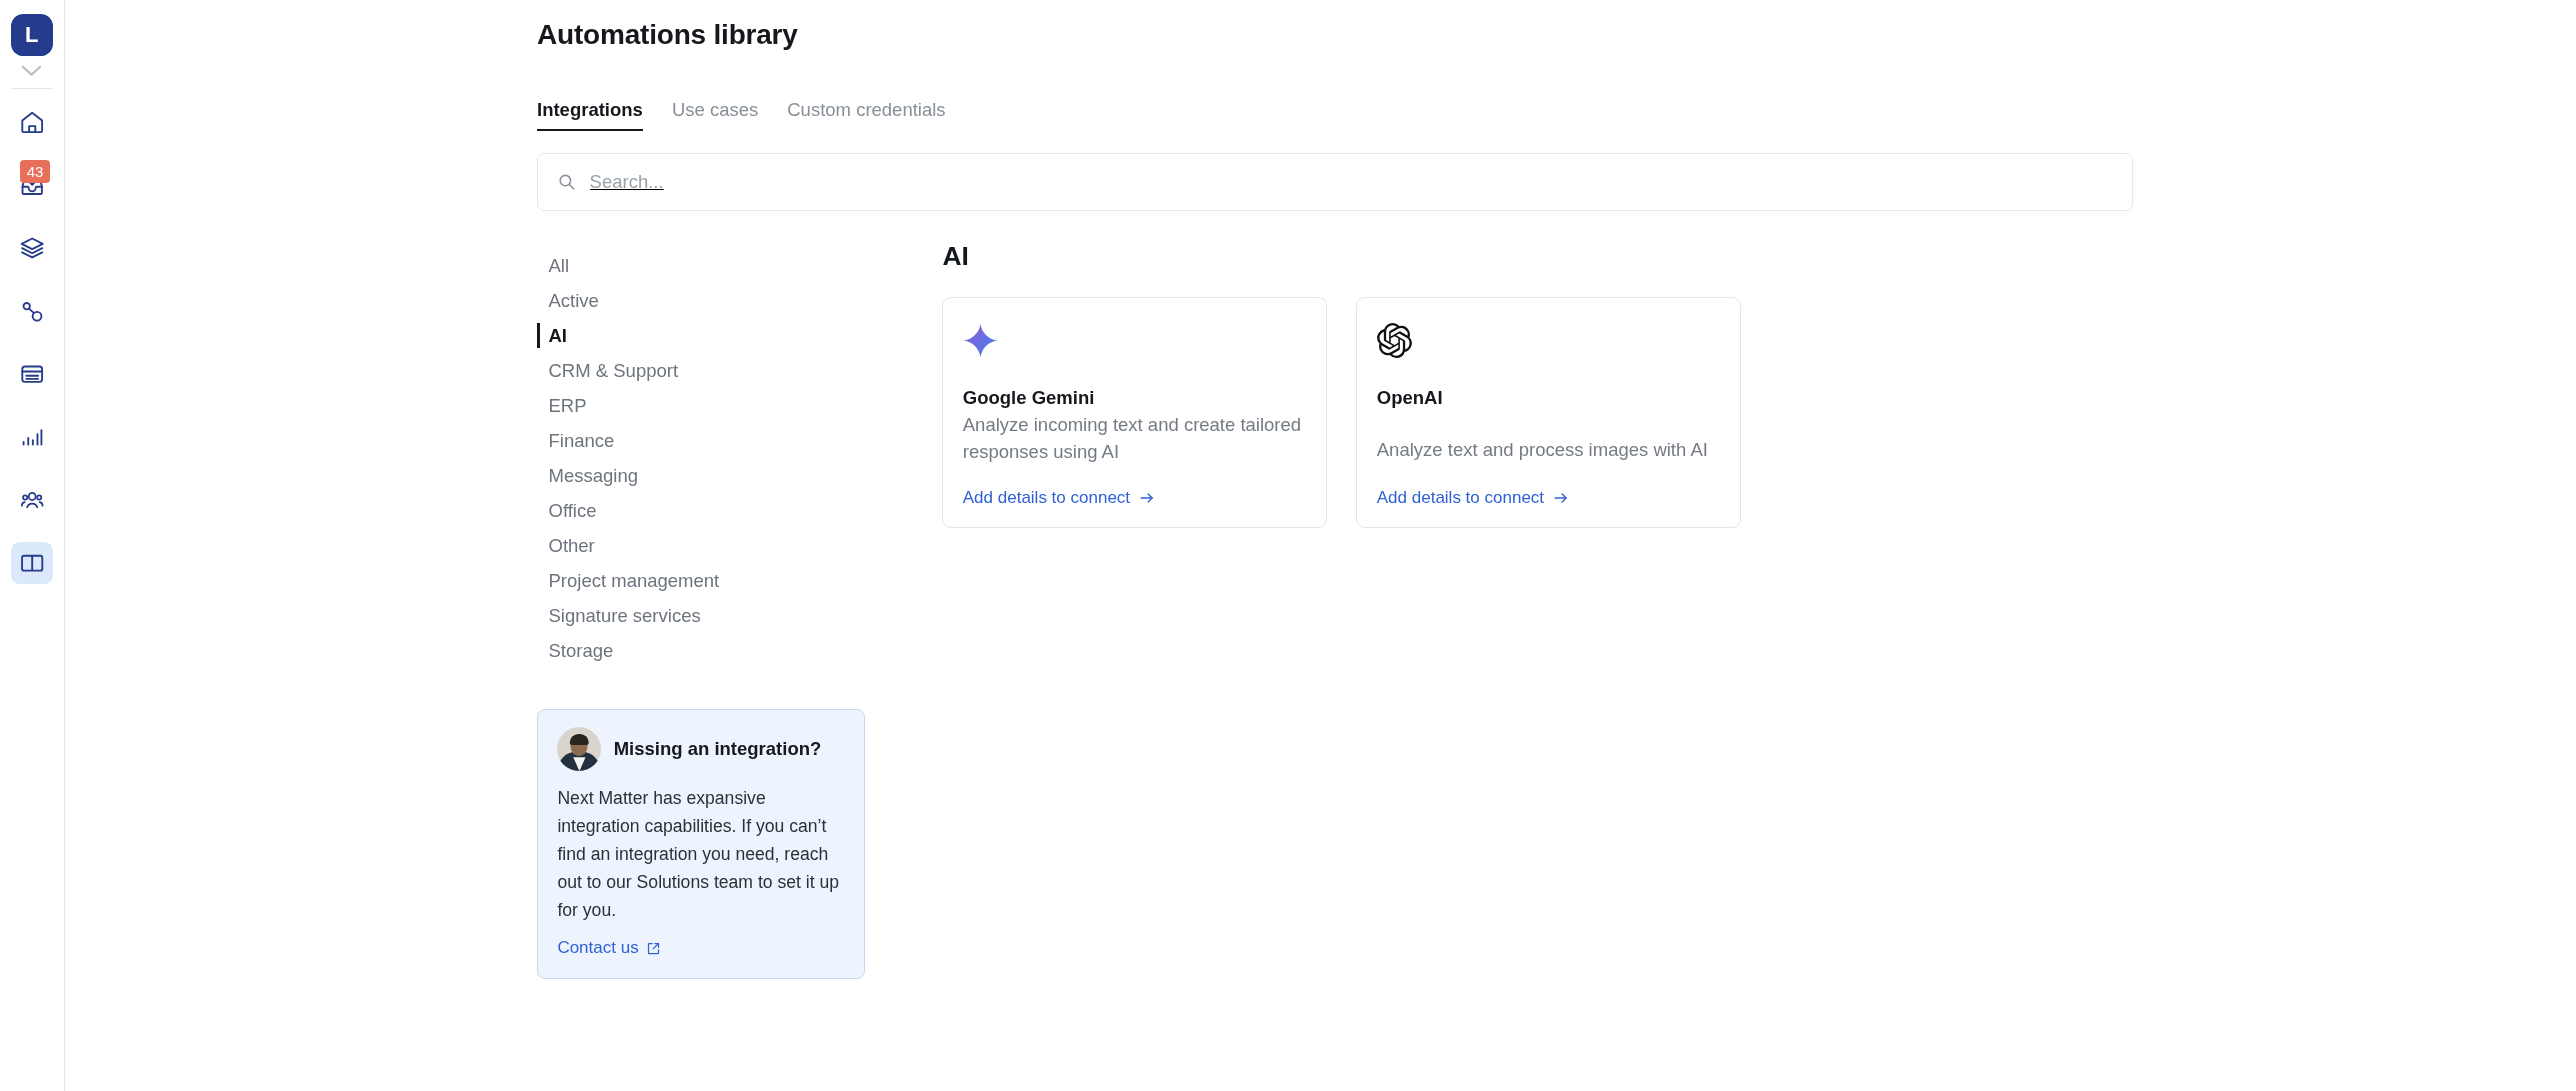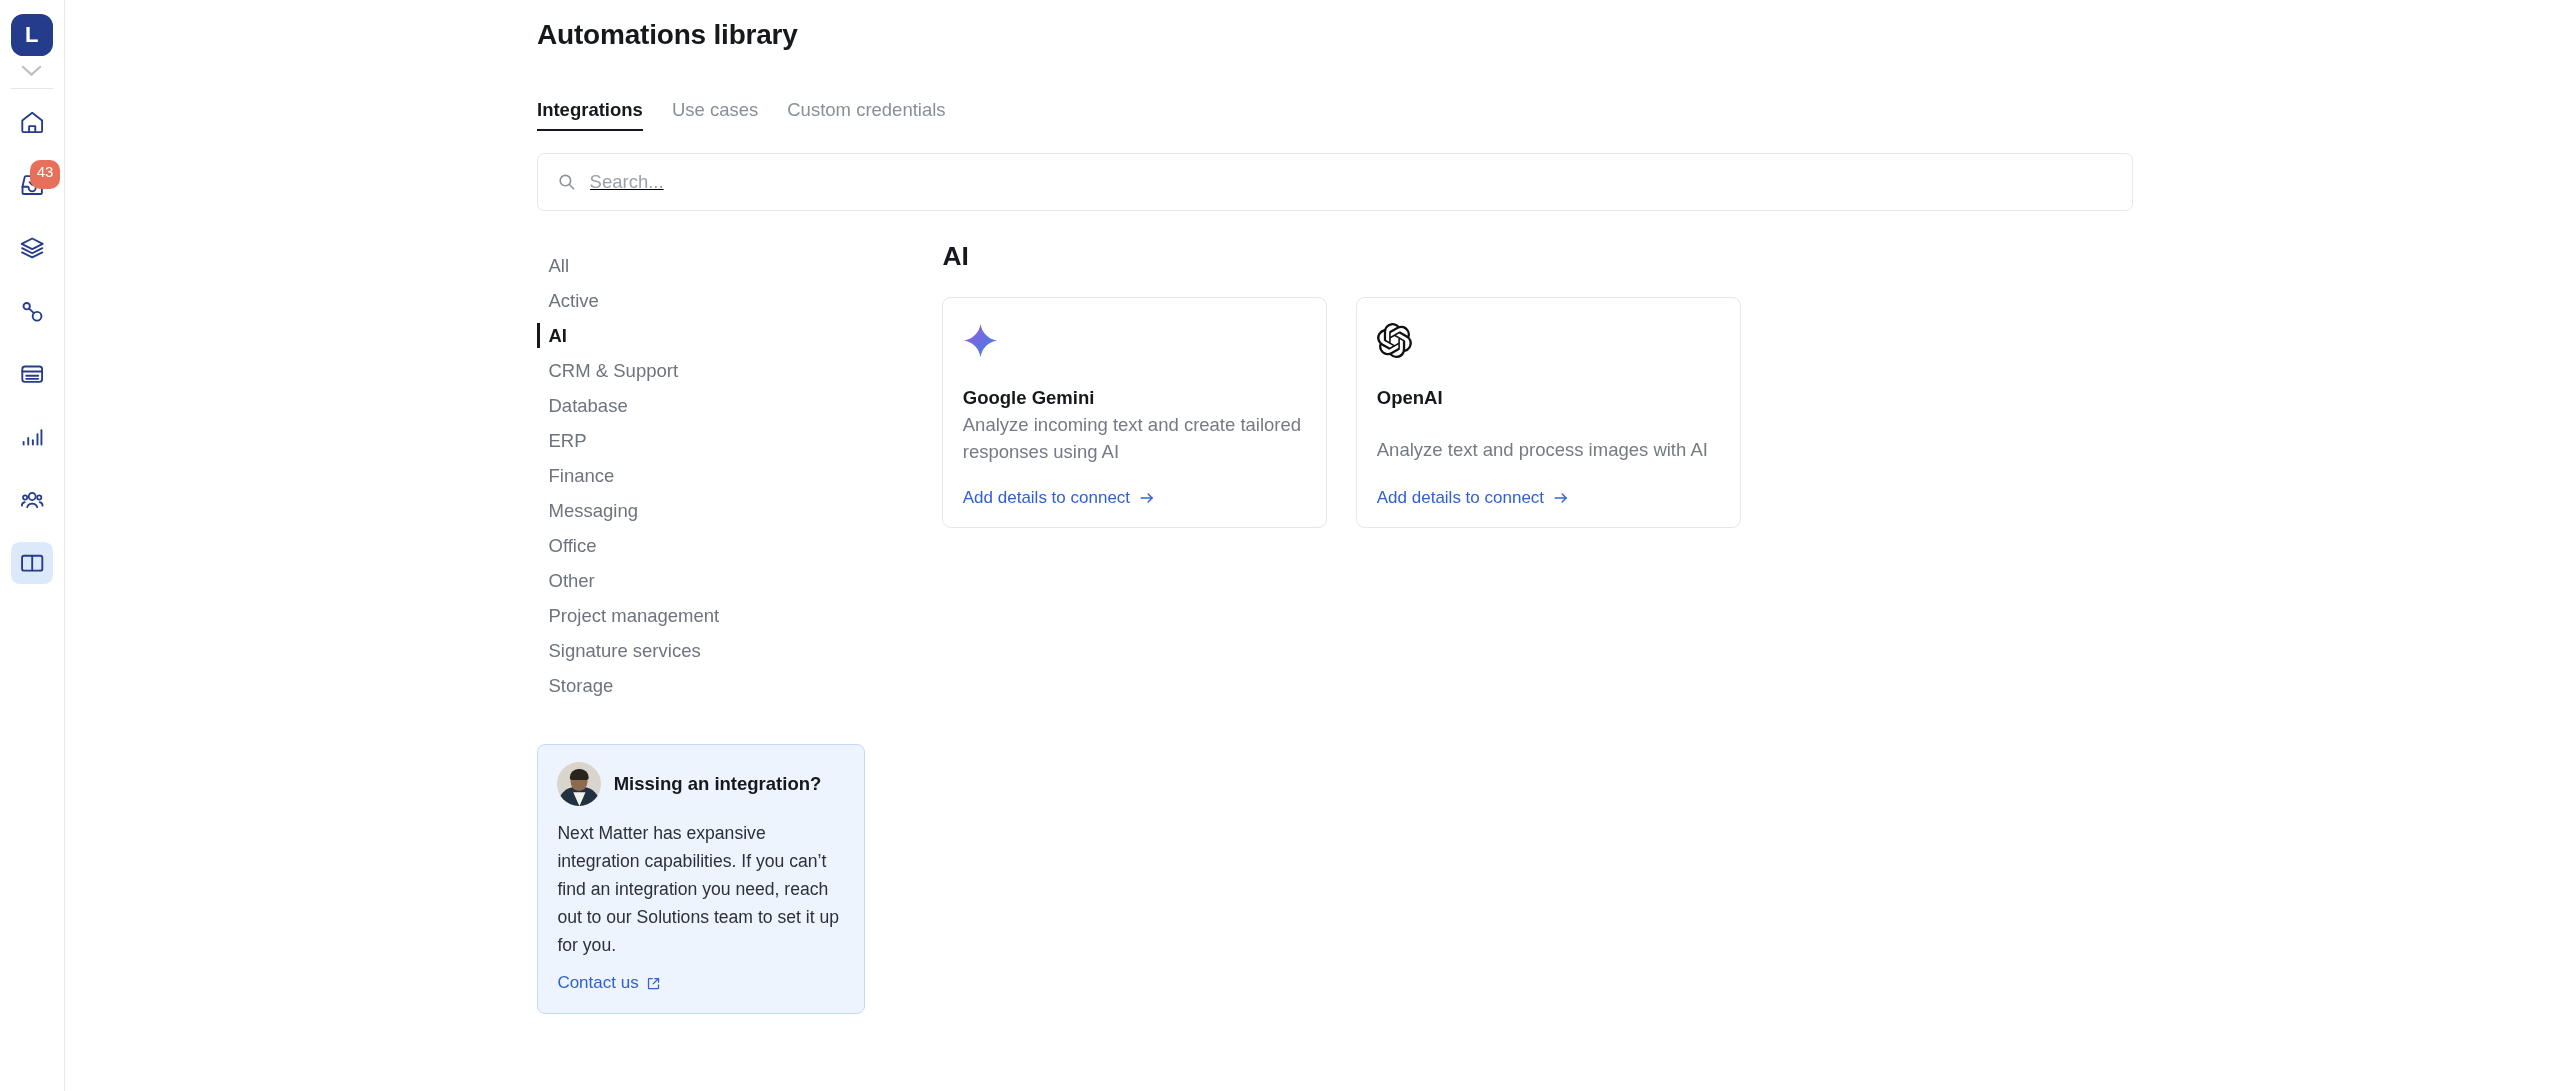--- a/index.html
+++ b/index.html
@@ -66,25 +66,25 @@
     align-items: center;
     justify-content: center;
     position: relative;
     margin-bottom: 21px;
   }
   .rail-item.active { background: #dce9fb; }
   .rail-item svg { display: block; }
   .rail-badge {
     position: absolute;
     top: -3.5px;
-    left: 19px;
+    left: 9px;
     min-width: 30px;
-    height: 29px;
+    height: 23px;
     padding: 0 5.3px;
-    border-radius: 10px;
+    border-radius: 4px;
     background: #e8705a;
     color: #ffffff;
     font-size: 15px;
     line-height: 23px;
     text-align: center;
     font-weight: 400;
   }
 
   
   .main {
@@ -397,21 +397,20 @@
     </div>
 
     <div class="content-cols">
 
       <div class="cats-col">
         <div class="cats">
           <div class="cat">All</div>
           <div class="cat">Active</div>
           <div class="cat active">AI</div>
           <div class="cat">CRM &amp; Support</div>
-          <div class="cat">Database</div>
           <div class="cat">ERP</div>
           <div class="cat">Finance</div>
           <div class="cat">Messaging</div>
           <div class="cat">Office</div>
           <div class="cat">Other</div>
           <div class="cat">Project management</div>
           <div class="cat">Signature services</div>
           <div class="cat">Storage</div>
         </div>
 

